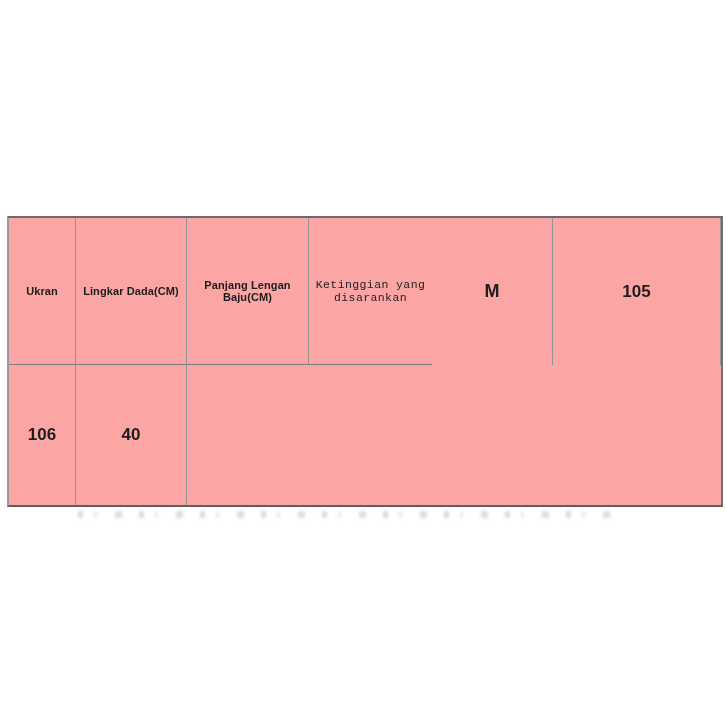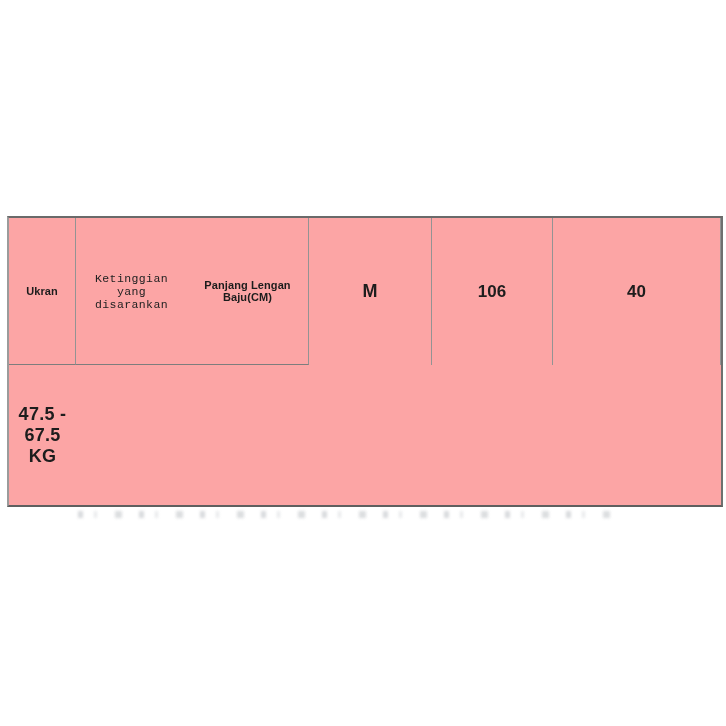--- a/index.html
+++ b/index.html
@@ -90,25 +90,26 @@
   }
 </style>
 </head>
 <body>
 
 <div class="canvas">
 
   <div class="size-table">
 
     <div class="cell header">Ukran</div>
+    <div class="cell header">Lingkar Dada(CM)</div>
+    <div class="cell header">Panjang Lengan Baju(CM)</div>
     <div class="cell header mono last-col">Ketinggian yang disarankan</div>
-    <div class="cell header">Panjang Lengan Baju(CM)</div>
 
     <div class="cell data size-letter">M</div>
+    <div class="cell data">105</div>
     <div class="cell data">106</div>
     <div class="cell data">40</div>
-    <div class="cell data weight-range last-col">47.5 - 67.5 KG</div>
 
   </div>
 
   <div class="cropped-text-artifact"></div>
 
 </div>
 
 </body></html>

